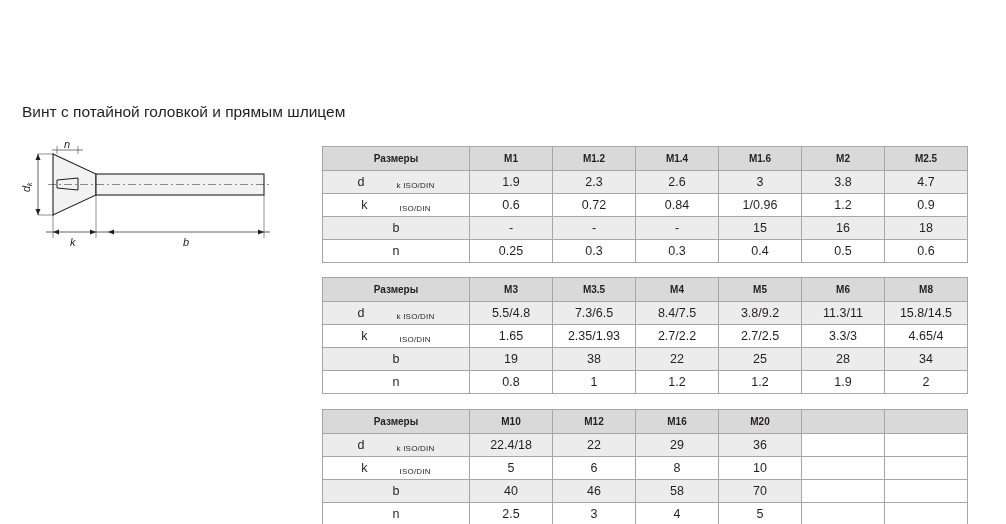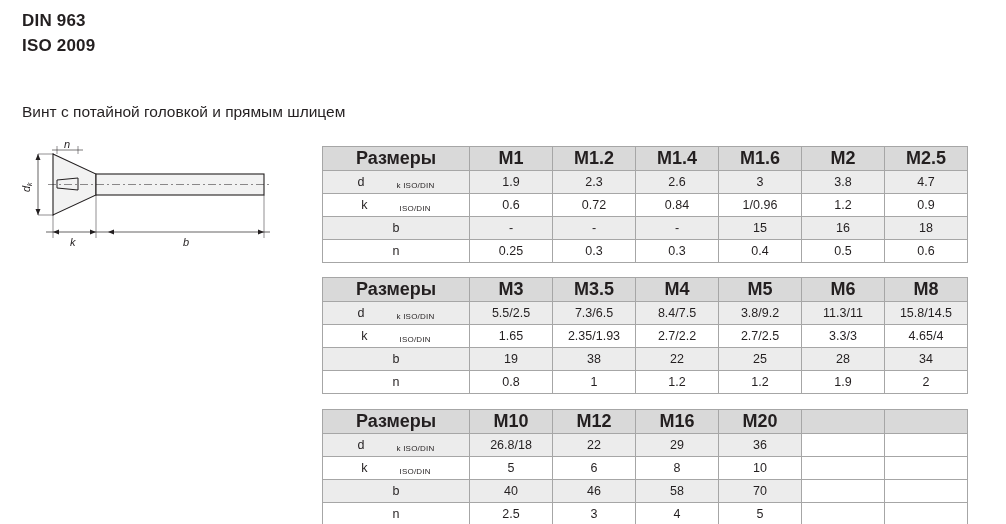--- a/index.html
+++ b/index.html
@@ -58,21 +58,21 @@
     border: 1px solid #a6a6a6;
     text-align: center;
     vertical-align: middle;
     height: 22px;
     padding: 0;
     font-weight: normal;
   }
   table.dim tr.head th {
     background: #d9d9d9;
     font-weight: bold;
-    font-size: 18px;
+    font-size: 10px;
     height: 23px;
   }
   table.dim tr.alt td {
     background: #ececec;
   }
   table.dim td.lbl, table.dim th.lbl {
     width: 146px;
   }
   table.dim td.v {
     width: 82px;
@@ -98,24 +98,20 @@
     font-size: 11px;
     fill: #231f20;
     font-style: italic;
   }
 </style>
 </head>
 <body>
 
 <div class="page">
 
-  <div class="std-title">
-    <div>DIN 963</div>
-    <div>ISO 2009</div>
-  </div>
 
   <div class="subtitle">Винт с потайной головкой и прямым шлицем</div>
 
   <div class="drawing">
     <svg width="300" height="115" viewBox="0 0 300 115">
 
       <polygon points="45,14 88,34 88,55 45,75" fill="#f2f2f2" stroke="#231f20" stroke-width="1.1"></polygon>
 
       <rect x="88" y="34" width="168" height="21" fill="#f2f2f2" stroke="#231f20" stroke-width="1.1"></rect>
 
@@ -212,21 +208,21 @@
         <th class="lbl">Размеры</th>
         <th class="v">M3</th>
         <th class="v">M3.5</th>
         <th class="v">M4</th>
         <th class="v">M5</th>
         <th class="v">M6</th>
         <th class="v">M8</th>
       </tr>
       <tr class="alt">
         <td class="lbl lblcell"><span>d</span><span class="sub">k ISO/DIN</span></td>
-        <td class="v">5.5/2.5</td>
+        <td class="v">5.5/4.8</td>
         <td class="v">7.3/6.5</td>
         <td class="v">8.4/7.5</td>
         <td class="v">3.8/9.2</td>
         <td class="v">11.3/11</td>
         <td class="v">15.8/14.5</td>
       </tr>
       <tr>
         <td class="lbl lblcell"><span>k</span><span class="sub">ISO/DIN</span></td>
         <td class="v">1.65</td>
         <td class="v">2.35/1.93</td>
@@ -264,21 +260,21 @@
         <th class="lbl">Размеры</th>
         <th class="v">M10</th>
         <th class="v">M12</th>
         <th class="v">M16</th>
         <th class="v">M20</th>
         <th class="v empty"></th>
         <th class="v empty"></th>
       </tr>
       <tr class="alt">
         <td class="lbl lblcell"><span>d</span><span class="sub">k ISO/DIN</span></td>
-        <td class="v">26.8/18</td>
+        <td class="v">22.4/18</td>
         <td class="v">22</td>
         <td class="v">29</td>
         <td class="v">36</td>
         <td class="v empty"></td>
         <td class="v empty"></td>
       </tr>
       <tr>
         <td class="lbl lblcell"><span>k</span><span class="sub">ISO/DIN</span></td>
         <td class="v">5</td>
         <td class="v">6</td>

